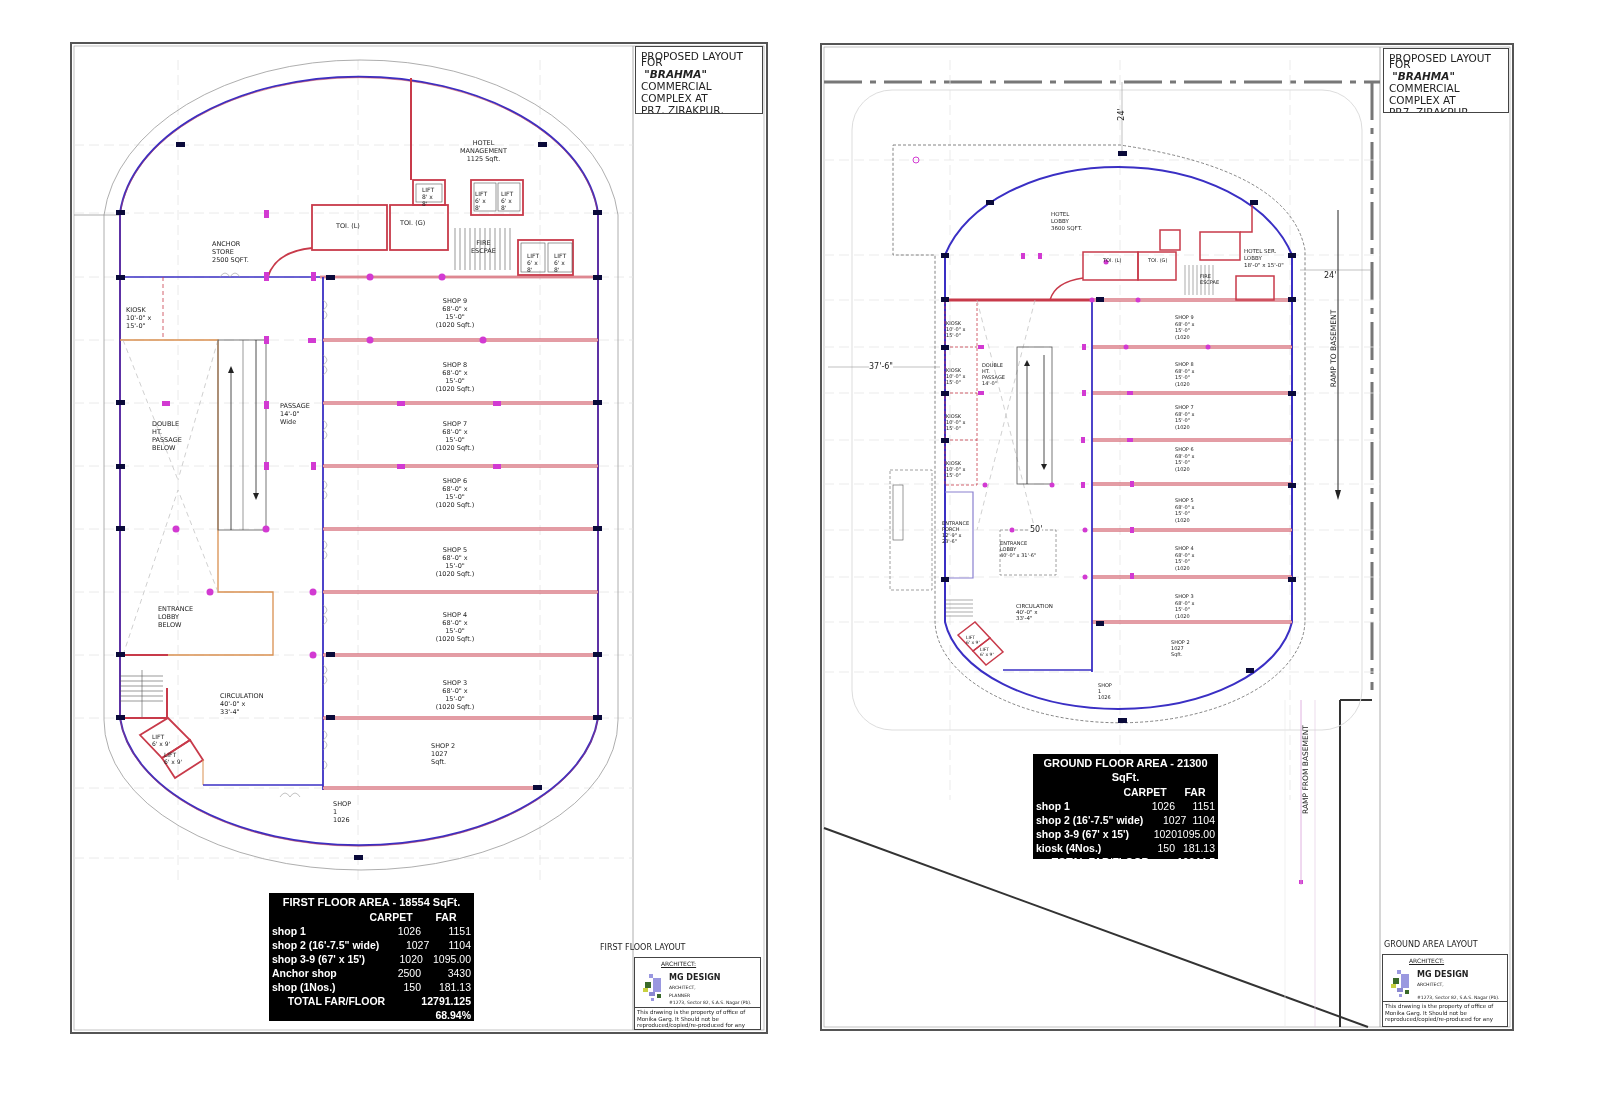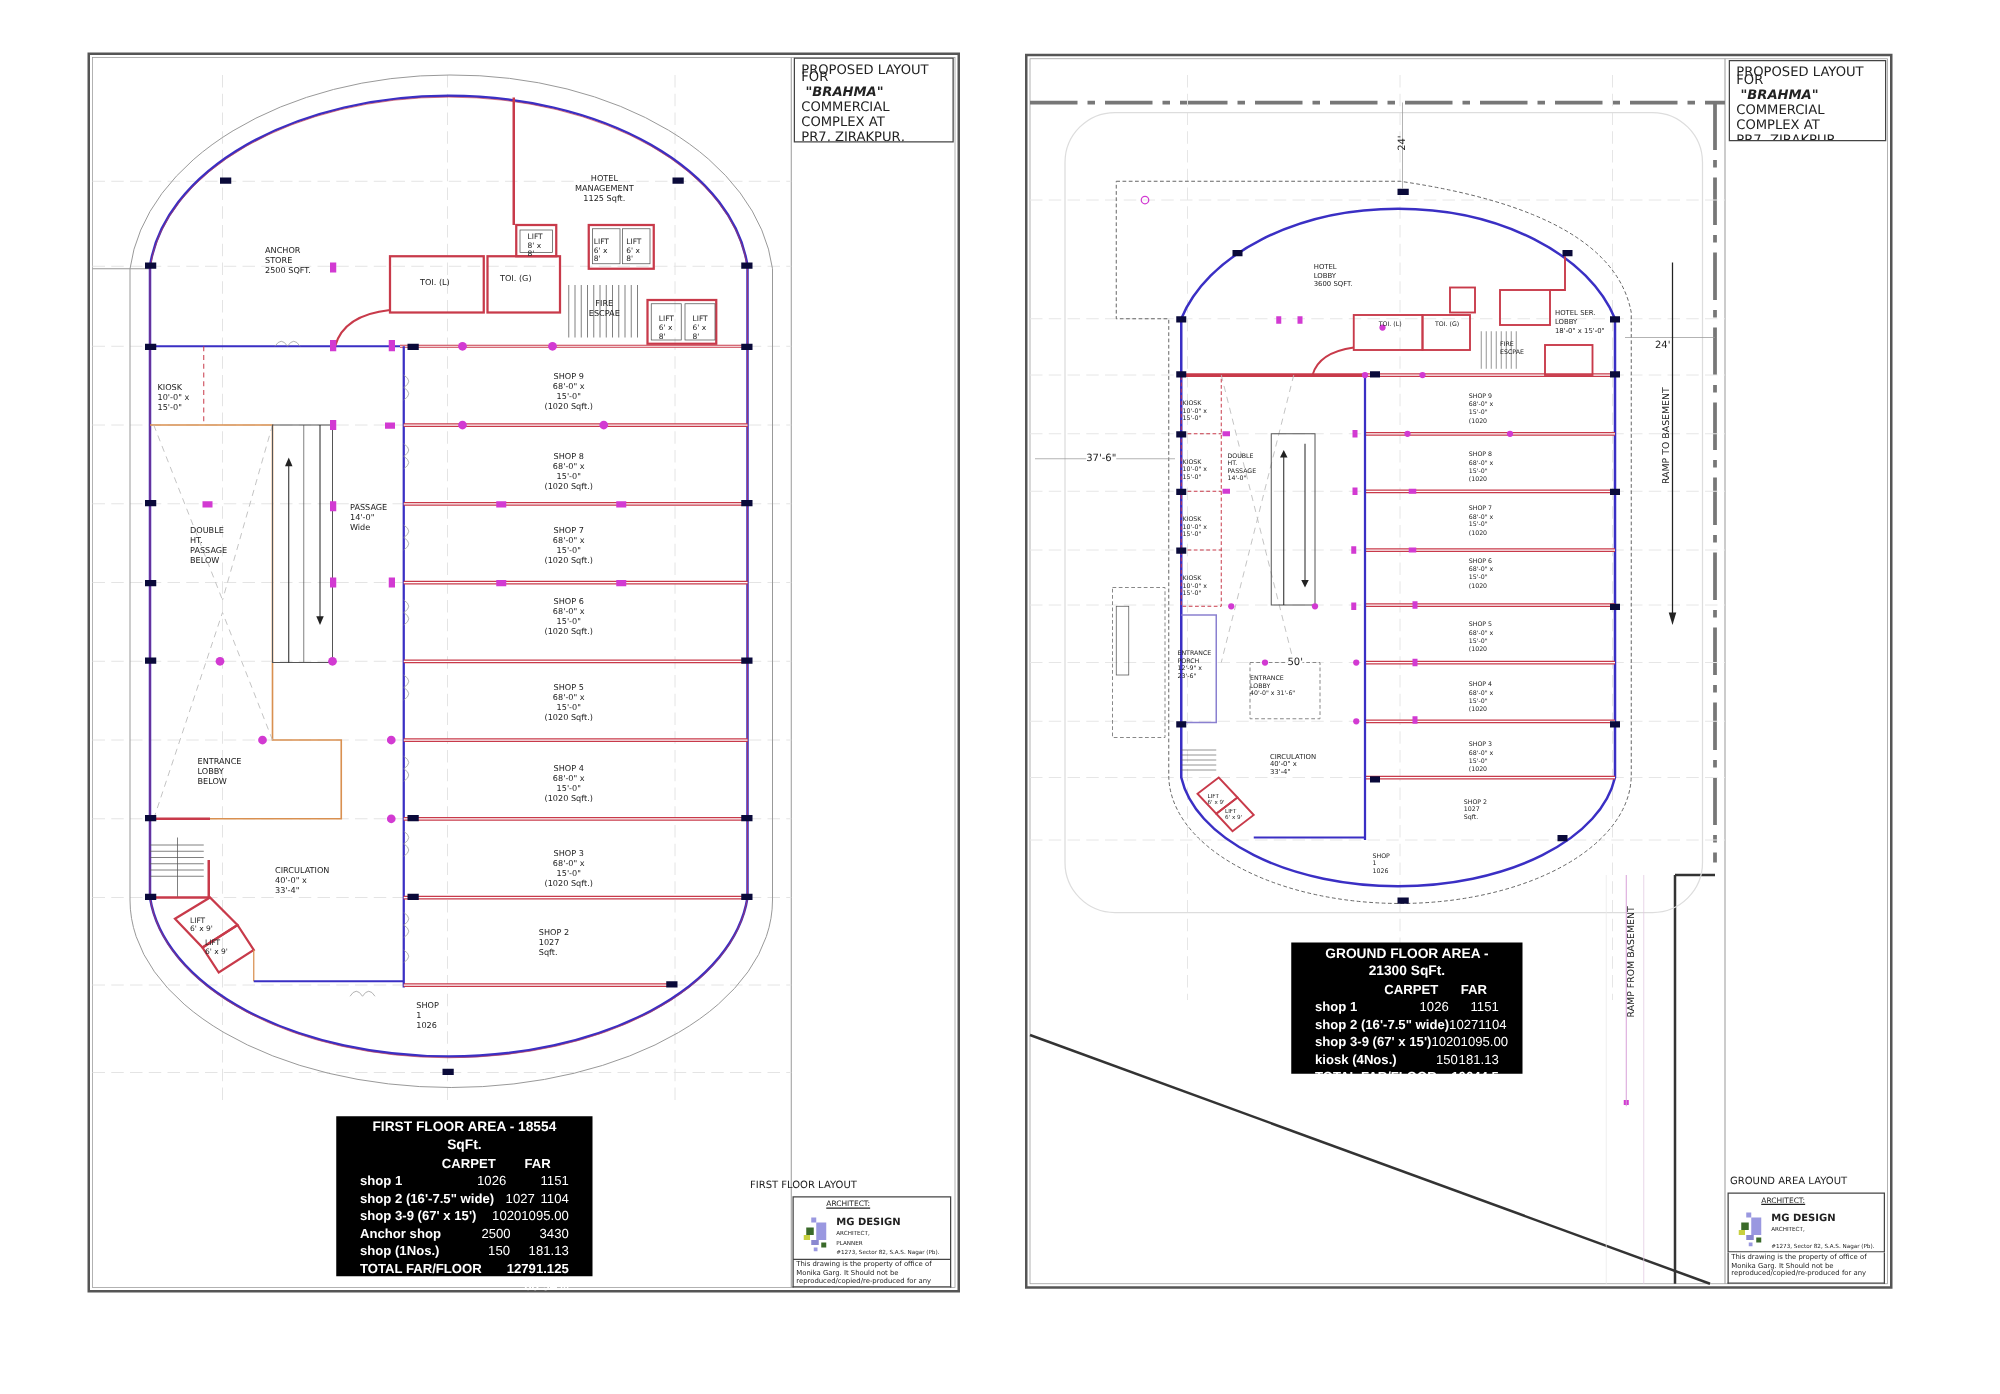--- a/index.html
+++ b/index.html
@@ -1,18 +1,18 @@
 <!DOCTYPE html>
 <html><head>
 <meta charset="utf-8">
 <style>
   html,body{margin:0;padding:0;background:#fff;}
   body{width:1600px;height:1115px;position:relative;overflow:hidden;font-family:"DejaVu Sans",sans-serif;color:#222;}
   svg{position:absolute;left:0;top:0;}
-  .tbl{position:absolute;background:#000;color:#fff;font-family:"Liberation Sans",sans-serif;font-weight:bold;font-size:10.5px;line-height:14px;padding:2px 19px;box-sizing:border-box;}
+  .tbl{position:absolute;background:#000;color:#fff;font-family:"Liberation Sans",sans-serif;font-weight:bold;font-size:10.5px;line-height:14px;padding:2px 3px;box-sizing:border-box;}
   .tbl .ttl{text-align:center;font-size:11px;margin-bottom:1px;}
   .tbl .row{display:flex;}
   .tbl .c0{flex:1;white-space:nowrap;}
   .tbl .c1{width:60px;text-align:right;font-weight:normal;}
   .tbl .c2{width:50px;text-align:right;font-weight:normal;}
   .tbl .hdr .c1,.tbl .hdr .c2{font-weight:bold;text-align:center;}
   .tbl .tot .c0{text-align:center;font-weight:bold;}
   .tbl .tot .c2,.tbl .pct .c2{font-weight:bold;}
   .titlebox{position:absolute;border:1px solid #444;background:#fff;font-family:"DejaVu Sans",sans-serif;font-size:10.5px;line-height:12px;padding:3px 5px;box-sizing:border-box;overflow:hidden;}
   .titlebox b{font-style:italic;}
@@ -215,21 +215,21 @@
         <rect x="397" y="464" width="8" height="5"></rect>
     <rect x="493" y="464" width="8" height="5"></rect>
         <rect x="264" y="462" width="5" height="8"></rect>
     <rect x="311" y="462" width="5" height="8"></rect>
         <rect x="264" y="401" width="5" height="8"></rect>
   </g>
 </svg>
 
 <div>
   <div style="position:absolute;left:212px;top:196px;font-size:6.5px;line-height:8px;text-align:left;">
-    <span style="display:block;white-space:pre-line;">ANCHOR<br>STORE<br>2500 SQFT.</span>
+    <span style="display:block;white-space:pre-line;margin-top:44px;">ANCHOR<br>STORE<br>2500 SQFT.</span>
   </div>
   <div style="position:absolute;left:460px;top:139px;font-size:6.5px;line-height:8px;text-align:center;">
     <span>HOTEL<br>MANAGEMENT<br>1125 Sqft.</span>
   </div>
   <div style="position:absolute;left:336px;top:222px;font-size:6.5px;"><span>TOI. (L)</span></div>
   <div style="position:absolute;left:400px;top:219px;font-size:6.5px;"><span>TOI. (G)</span></div>
   <div style="position:absolute;left:471px;top:239px;font-size:6.5px;text-align:center;"><span>FIRE<br>ESCPAE</span></div>
   <div style="position:absolute;left:126px;top:306px;font-size:6.5px;"><span>KIOSK<br>10'-0" x<br>15'-0"</span></div>
   <div style="position:absolute;left:152px;top:420px;font-size:6.5px;"><span>DOUBLE<br>HT.<br>PASSAGE<br>BELOW</span></div>
   <div style="position:absolute;left:280px;top:402px;font-size:6.5px;"><span>PASSAGE<br>14'-0"<br>Wide</span></div>

